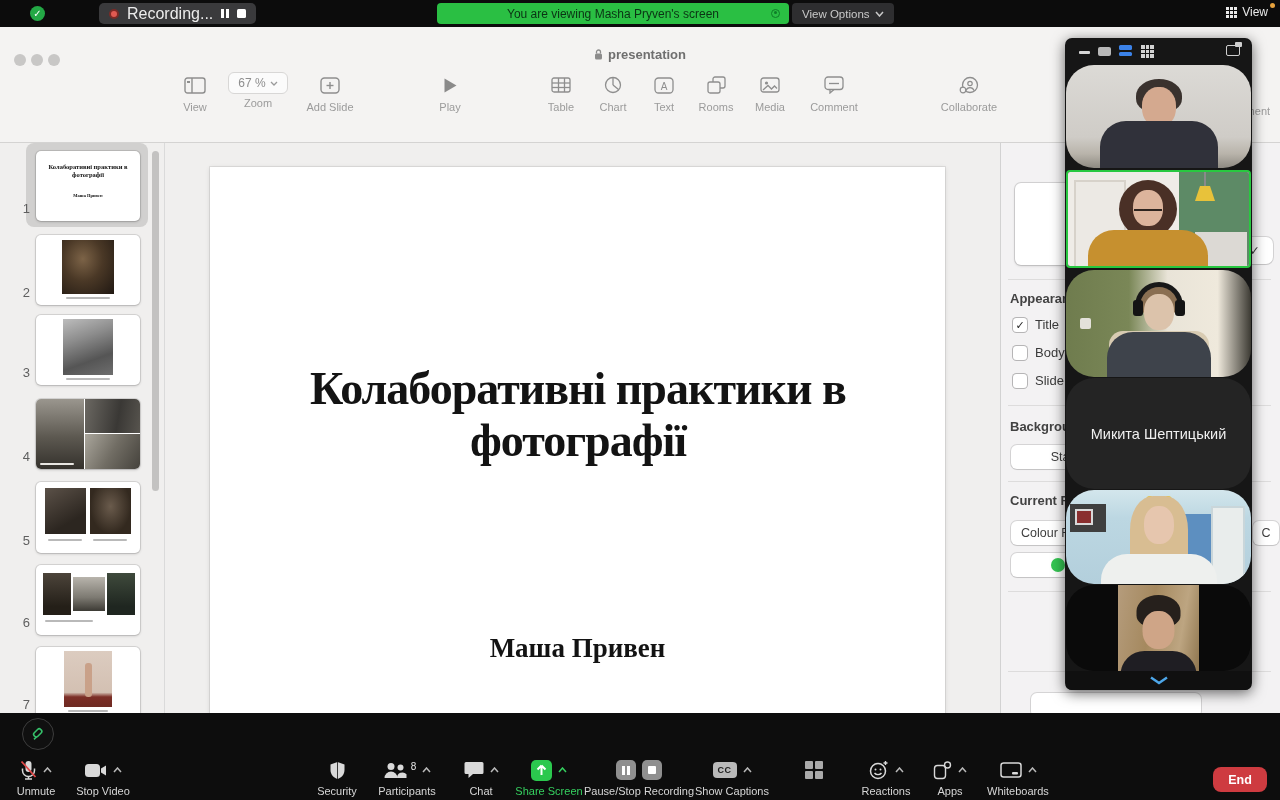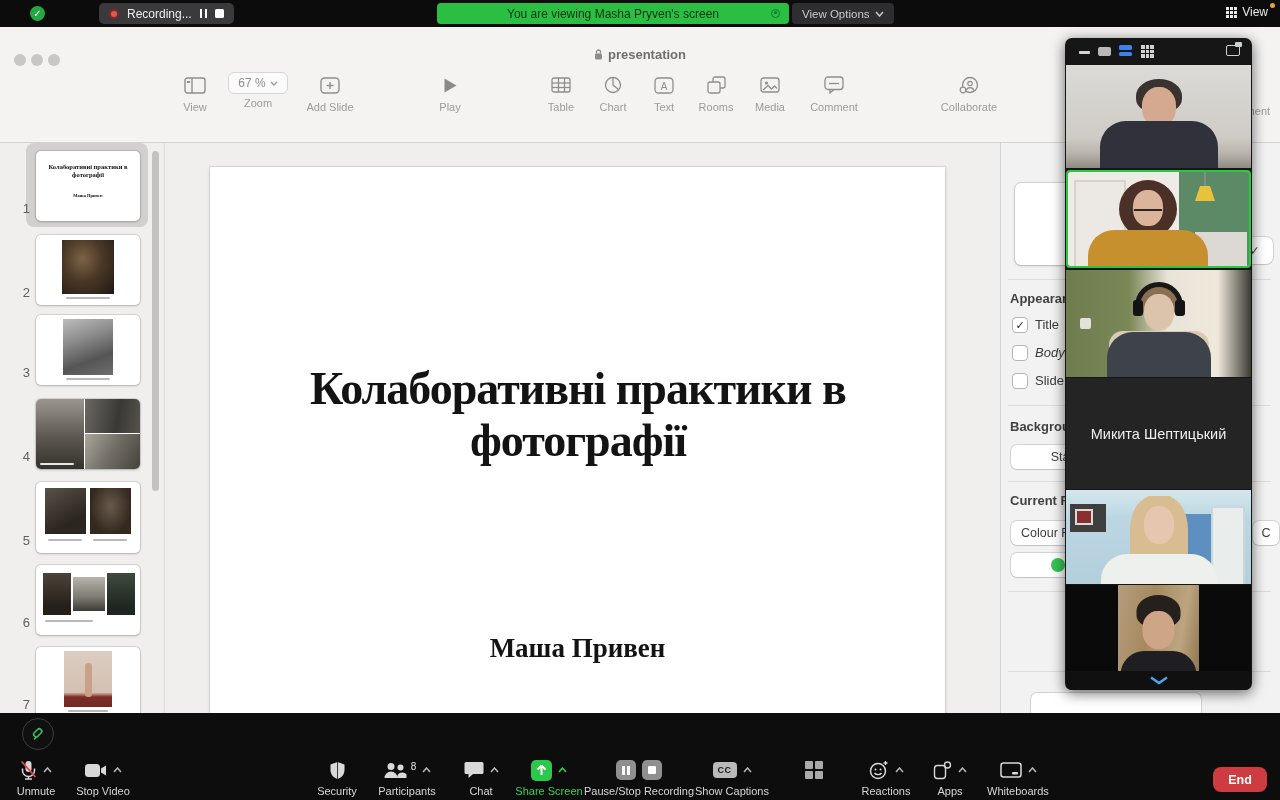--- a/index.html
+++ b/index.html
@@ -6,21 +6,21 @@
   #root{position:relative;width:1280px;height:800px;overflow:hidden;background:#000;
         font-family:"Liberation Sans","DejaVu Sans",sans-serif;-webkit-font-smoothing:antialiased;}
 
   
   .topbar{position:absolute;top:0;left:0;width:1280px;height:27px;background:#0c0c0c;z-index:90;}
   .shield{position:absolute;left:30px;top:6px;width:15px;height:15px;border-radius:50%;
           background:#23a845;color:#fff;font-size:10px;line-height:15px;text-align:center;font-weight:bold;}
   .rec-pill{position:absolute;left:99px;top:3px;height:21px;background:#3a3a3c;border-radius:5px;
             display:flex;align-items:center;gap:8px;padding:0 10px;}
   .rec-dot{width:10px;height:10px;border-radius:50%;background:#e05a52;border:2px solid #7c2a26;box-sizing:border-box;}
-  .rec-label{color:#ececec;font-size:12px;}
+  .rec-label{color:#ececec;font-size:16px;}
   .pause-glyph{display:flex;gap:2.5px;}
   .pause-glyph i{display:block;width:2.5px;height:9px;background:#fff;}
   .stop-glyph{width:9px;height:9px;background:#fff;border-radius:1.5px;}
   .banner{position:absolute;left:437px;top:3px;width:352px;height:21px;background:#2abf43;border-radius:4px;
           display:flex;align-items:center;justify-content:center;color:#0b3314;font-size:12px;font-weight:500;}
   .banner-ring{position:absolute;right:9px;top:5.5px;width:9px;height:9px;border:1.5px solid #0e7d28;border-radius:50%;box-sizing:border-box;}
   .banner-ring::after{content:"";position:absolute;left:1.5px;top:1.5px;width:3px;height:3px;border-radius:50%;background:#0e7d28;}
   .view-options{position:absolute;left:792px;top:3px;height:21px;background:#2e2e30;border-radius:4px;
                 display:flex;align-items:center;gap:5px;padding:0 10px;color:#c9c9c9;font-size:11.5px;}
   .view-btn{position:absolute;right:12px;top:5px;display:flex;align-items:center;gap:5px;color:#e9e9e9;font-size:12px;}
@@ -82,21 +82,21 @@
           border-radius:7px;box-shadow:0 3px 14px rgba(0,0,0,.6);z-index:60;overflow:hidden;}
   .vp-head{position:relative;height:27px;}
   .vp-dash{position:absolute;left:14px;top:13px;width:11px;height:2.5px;background:#d6d6d6;border-radius:1px;}
   .vp-speaker{position:absolute;left:33px;top:9px;width:13px;height:9px;background:#b9b9b9;border-radius:2px;}
   .vp-gallery{position:absolute;left:54px;top:7px;}
   .vp-gallery i{display:block;width:13px;height:4.5px;background:#3b82e8;border-radius:1.5px;margin-bottom:2px;}
   .vp-grid{position:absolute;left:76px;top:7px;display:grid;grid-template-columns:repeat(3,3.5px);grid-gap:1.2px;}
   .vp-grid i{display:block;width:3.5px;height:3.5px;background:#d2d2d2;}
   .vp-pop{position:absolute;right:12px;top:7px;width:14px;height:11px;border:1.5px solid #cfcfcf;border-radius:2px;box-sizing:border-box;}
   .vp-pop::after{content:"";position:absolute;right:-3px;top:-4px;width:7px;height:5px;background:#cfcfcf;border-radius:1px;}
-  .tile{position:absolute;left:1px;width:185px;background:#222;overflow:hidden;}
+  .tile{position:absolute;left:1px;width:185px;background:#222;overflow:hidden;border-radius:28px;}
   .tile.active{box-sizing:border-box;border:2px solid #28c840;border-radius:4px;}
   .name-tile{display:flex;align-items:center;justify-content:center;background:#242424;color:#f0f0f0;font-size:14.5px;}
   .vp-chev{position:absolute;left:1px;bottom:0;width:185px;height:19px;background:#101010;display:flex;align-items:center;justify-content:center;}
 
   
   .person{position:absolute;left:50%;transform:translateX(-50%);bottom:0;width:140px;height:100%;}
   .hair{position:absolute;left:50%;transform:translateX(-50%);border-radius:50% 50% 42% 42%;}
   .face{position:absolute;left:50%;transform:translateX(-50%);border-radius:46%;}
   .torso{position:absolute;left:50%;transform:translateX(-50%);border-radius:26px 26px 0 0;}
   .t1-bg{position:absolute;inset:0;background:linear-gradient(180deg,#dcdad6 0%,#cfccc7 70%,#b9b4ab 86%,#8e8a82 100%);}
@@ -393,21 +393,21 @@
       </div>
       <div class="pill" style="left:100px;top:94px;width:172px;height:27px;border-radius:7px;justify-content:flex-end;padding-right:13px;">
         <span>✓</span>
       </div>
       <div class="insp-div" style="top:136px;"></div>
       <div class="insp-h" style="top:148px;">Appearance</div>
       <div class="chk-row" style="top:174px;">
         <span class="chk">✓</span>
         <span>Title</span>
       </div>
-      <div class="chk-row" style="top:202px;font-style:italic;">
+      <div class="chk-row" style="top:202px;">
         <span class="chk"></span>
         <span>Body</span>
       </div>
       <div class="chk-row" style="top:230px;">
         <span class="chk"></span>
         <span>Slide</span>
       </div>
       <div class="insp-div" style="top:262px;"></div>
       <div class="insp-h" style="top:276px;">Background</div>
       <div class="pill" style="left:10px;top:302px;width:130px;height:24px;justify-content:center;">

